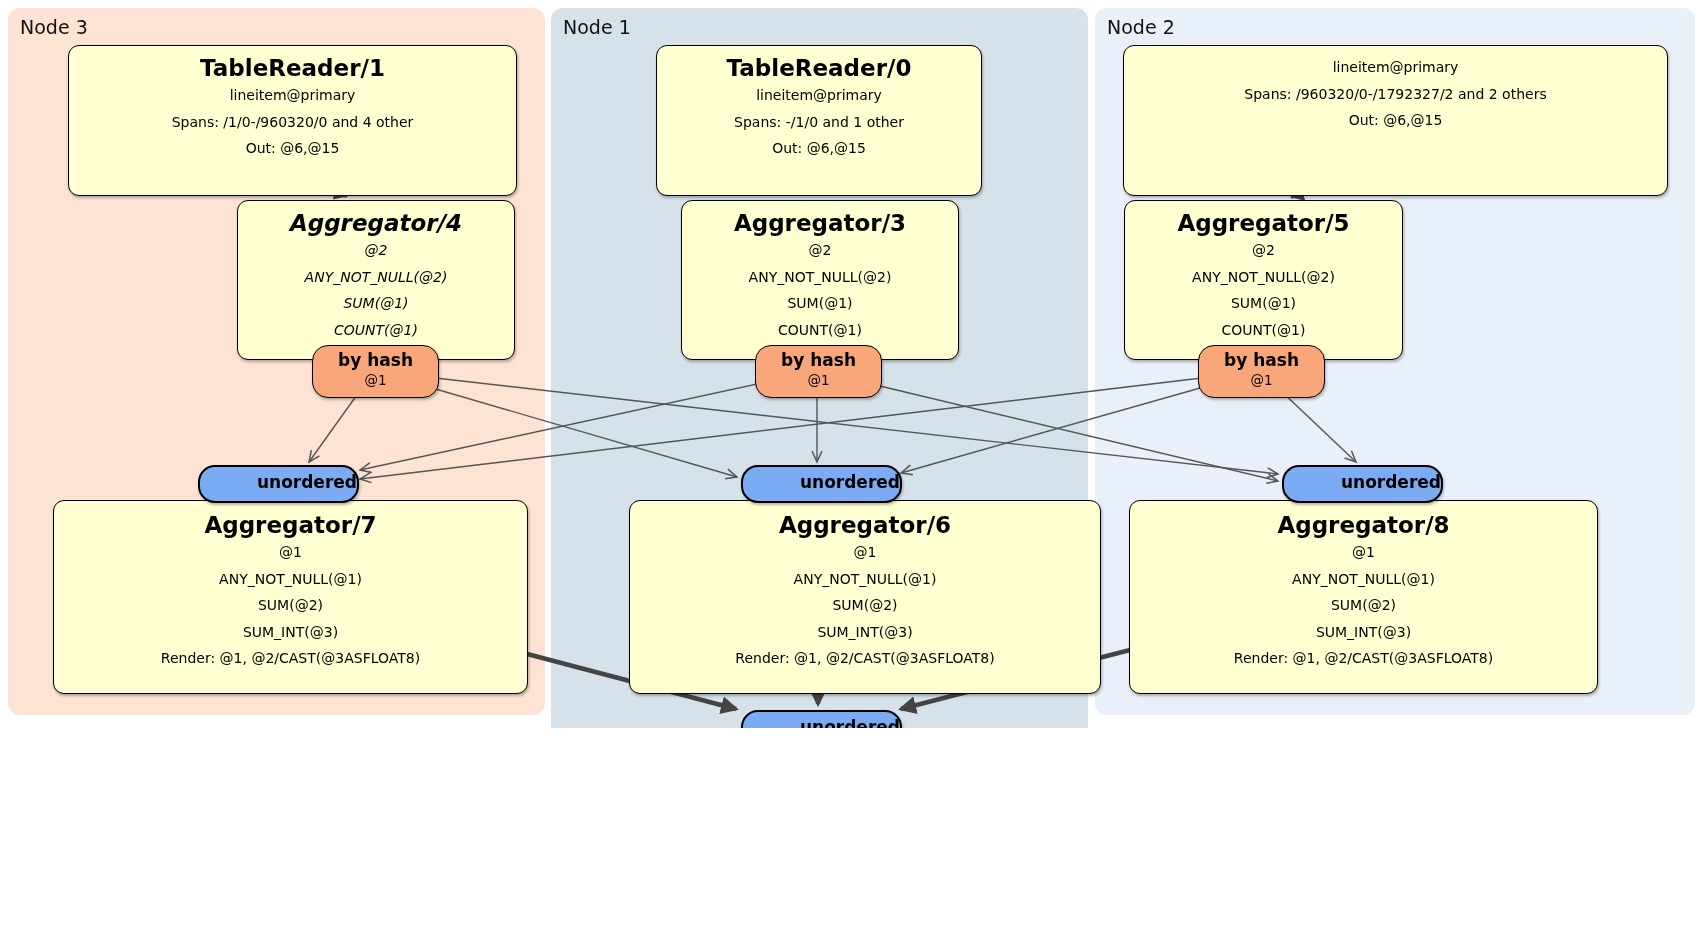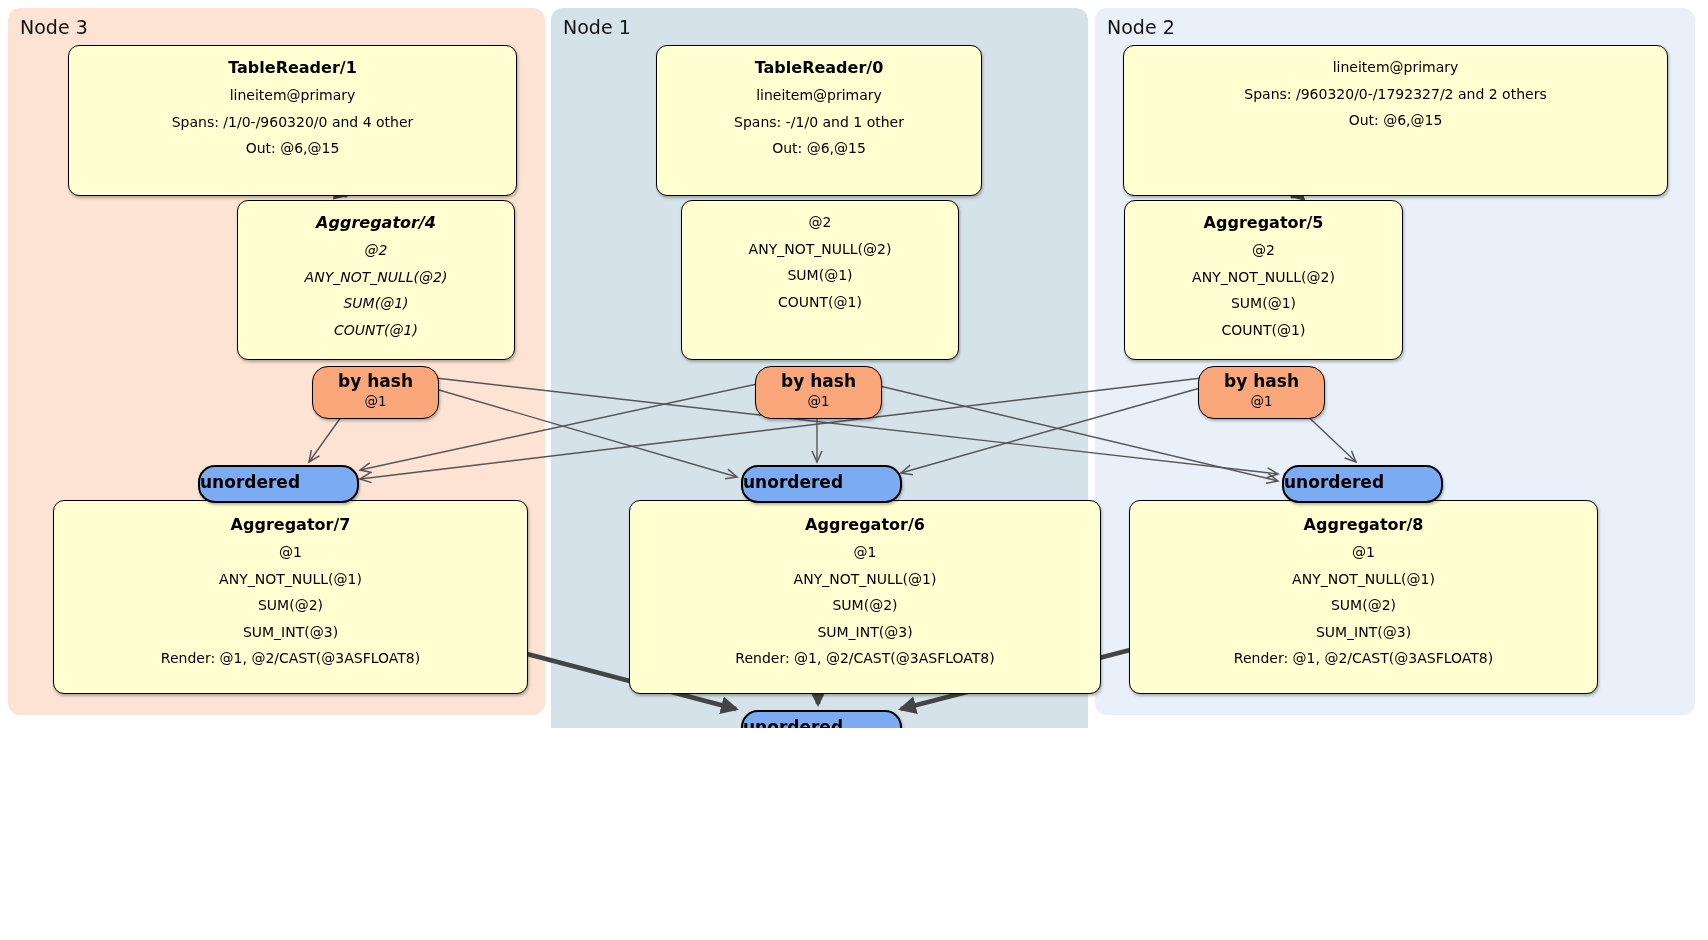--- a/index.html
+++ b/index.html
@@ -14,28 +14,28 @@
   .region-label{position:absolute;left:12px;top:8px;font-size:19px;color:#111;}
   .region3{left:8px;top:8px;width:537px;height:707px;background:var(--node3-bg);}
   .region1{left:551px;top:8px;width:537px;height:924px;background:var(--node1-bg);}
   .region2{left:1095px;top:8px;width:600px;height:707px;background:var(--node2-bg);}
   svg.edges{position:absolute;left:0;top:0;z-index:2;}
   .edge-thin{stroke:var(--edge-thin);stroke-width:1.4px;}
   .edge-mid{stroke:var(--edge-thick);stroke-width:3.5px;}
   .edge-thick{stroke:var(--edge-thick);stroke-width:4.5px;}
   .box{position:absolute;z-index:3;background:var(--box-bg);border:1.7px solid var(--box-border);
     border-radius:11px;text-align:center;box-shadow:1px 2px 3px rgba(0,0,0,.28);}
-  .box-title{font-size:16px;font-weight:bold;line-height:28px;}
+  .box-title{font-size:23px;font-weight:bold;line-height:28px;}
   .box-line{font-size:14px;line-height:26.5px;}
   .router{position:absolute;z-index:4;background:var(--router-bg);border:1.7px solid var(--box-border);
-    border-radius:16px;text-align:center;box-shadow:1px 2px 3px rgba(0,0,0,.28);margin-top:21px;}
+    border-radius:16px;text-align:center;box-shadow:1px 2px 3px rgba(0,0,0,.28);}
   .router-title{font-size:17px;font-weight:bold;line-height:24px;padding-top:2px;}
   .router-detail{font-size:13.5px;line-height:16px;}
   .sync{position:absolute;z-index:4;background:var(--sync-bg);border:2px solid var(--box-border);
-    border-radius:17px;text-align:left;font-size:17px;font-weight:bold;line-height:31px;
+    border-radius:17px;text-align:right;font-size:17px;font-weight:bold;line-height:31px;
     box-shadow:1px 2px 3px rgba(0,0,0,.28);}
   .terminal{position:absolute;z-index:4;background:var(--box-bg);border:1.7px solid var(--box-border);
     border-radius:9px;text-align:center;font-size:27px;font-weight:bold;
     box-shadow:1px 2px 3px rgba(0,0,0,.28);}
   .pt8{padding-top:8px;} .pt10{padding-top:10px;}
 </style>
 </head>
 <body>
 
 <div class="canvas">
@@ -103,20 +103,21 @@
   </div>
 
   <div class="box pt8" style="left:237px;top:200px;width:276px;height:150px;font-style:italic;">
     <div class="box-title">Aggregator/4</div>
     <div class="box-line">@2</div>
     <div class="box-line">ANY_NOT_NULL(@2)</div>
     <div class="box-line">SUM(@1)</div>
     <div class="box-line">COUNT(@1)</div>
   </div>
   <div class="box pt8" style="left:681px;top:200px;width:276px;height:150px;">
+    <div class="box-title">Aggregator/3</div>
     <div class="box-line">@2</div>
     <div class="box-line">ANY_NOT_NULL(@2)</div>
     <div class="box-line">SUM(@1)</div>
     <div class="box-line">COUNT(@1)</div>
   </div>
   <div class="box pt8" style="left:1124px;top:200px;width:277px;height:150px;">
     <div class="box-title">Aggregator/5</div>
     <div class="box-line">@2</div>
     <div class="box-line">ANY_NOT_NULL(@2)</div>
     <div class="box-line">SUM(@1)</div>

